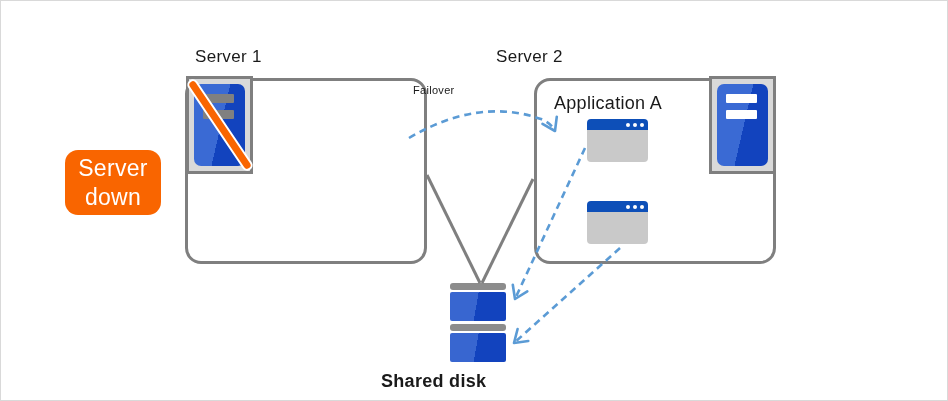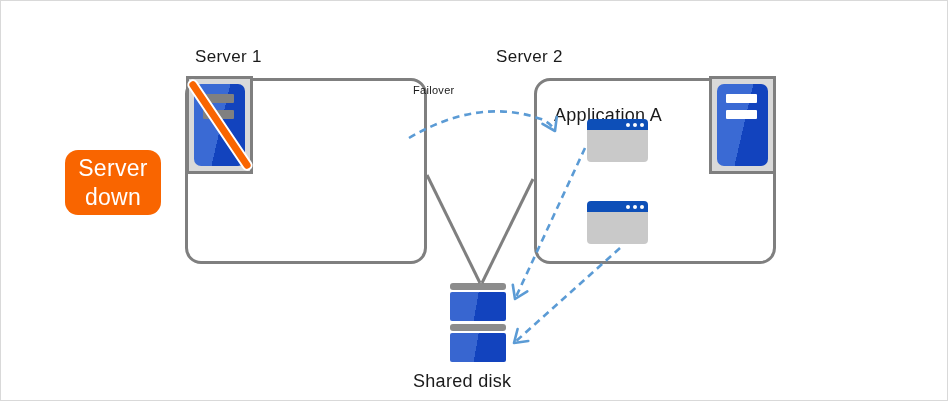--- a/index.html
+++ b/index.html
@@ -101,21 +101,21 @@
   <div class="node-box" style="left:533px;top:77px;"></div>
   <div class="server-icon" style="left:708px;top:75px;">
     <div class="server-body">
       <div class="server-bar bar-top bar-white"></div>
       <div class="server-bar bar-bottom bar-white"></div>
     </div>
   </div>
 
   <div class="label failover-label" style="left:412px;top:83px;width:140px;">Failover</div>
 
-  <div class="label app-label" style="left:553px;top:92px;width:160px;margin-top:12px;">Application A</div>
+  <div class="label app-label" style="left:553px;top:92px;width:160px;">Application A</div>
   <div class="window-icon" style="left:586px;top:118px;">
     <div class="window-titlebar">
       <span class="window-dot" style="right:18px;"></span>
       <span class="window-dot" style="right:11px;"></span>
       <span class="window-dot" style="right:4px;"></span>
     </div>
     <div class="window-body"></div>
   </div>
 
   <div class="window-icon" style="left:586px;top:200px;">
@@ -127,21 +127,21 @@
     <div class="window-body"></div>
   </div>
 
   <div class="disk">
     <div class="disk-cap"></div>
     <div class="disk-body"></div>
     <div class="disk-gap"></div>
     <div class="disk-cap"></div>
     <div class="disk-body"></div>
   </div>
-  <div class="label disk-label" style="left:412px;top:370px;width:160px;">Shared disk</div>
+  <div class="label disk-label" style="left:380px;top:370px;width:160px;font-weight:bold;">Shared disk</div>
 
   <svg class="overlay" width="948" height="401" viewBox="0 0 948 401">
     <defs>
       <marker id="ah" markerUnits="userSpaceOnUse" markerWidth="20" markerHeight="22" refX="15" refY="10" orient="auto">
         <path d="M3,2 L15,10 L3,18" fill="none" stroke="#5b9bd5" stroke-width="2.6" stroke-linecap="round" stroke-linejoin="round"></path>
       </marker>
     </defs>
 
     <g>
       <line x1="426" y1="174" x2="479" y2="282" stroke="#7f7f7f" stroke-width="3"></line>

